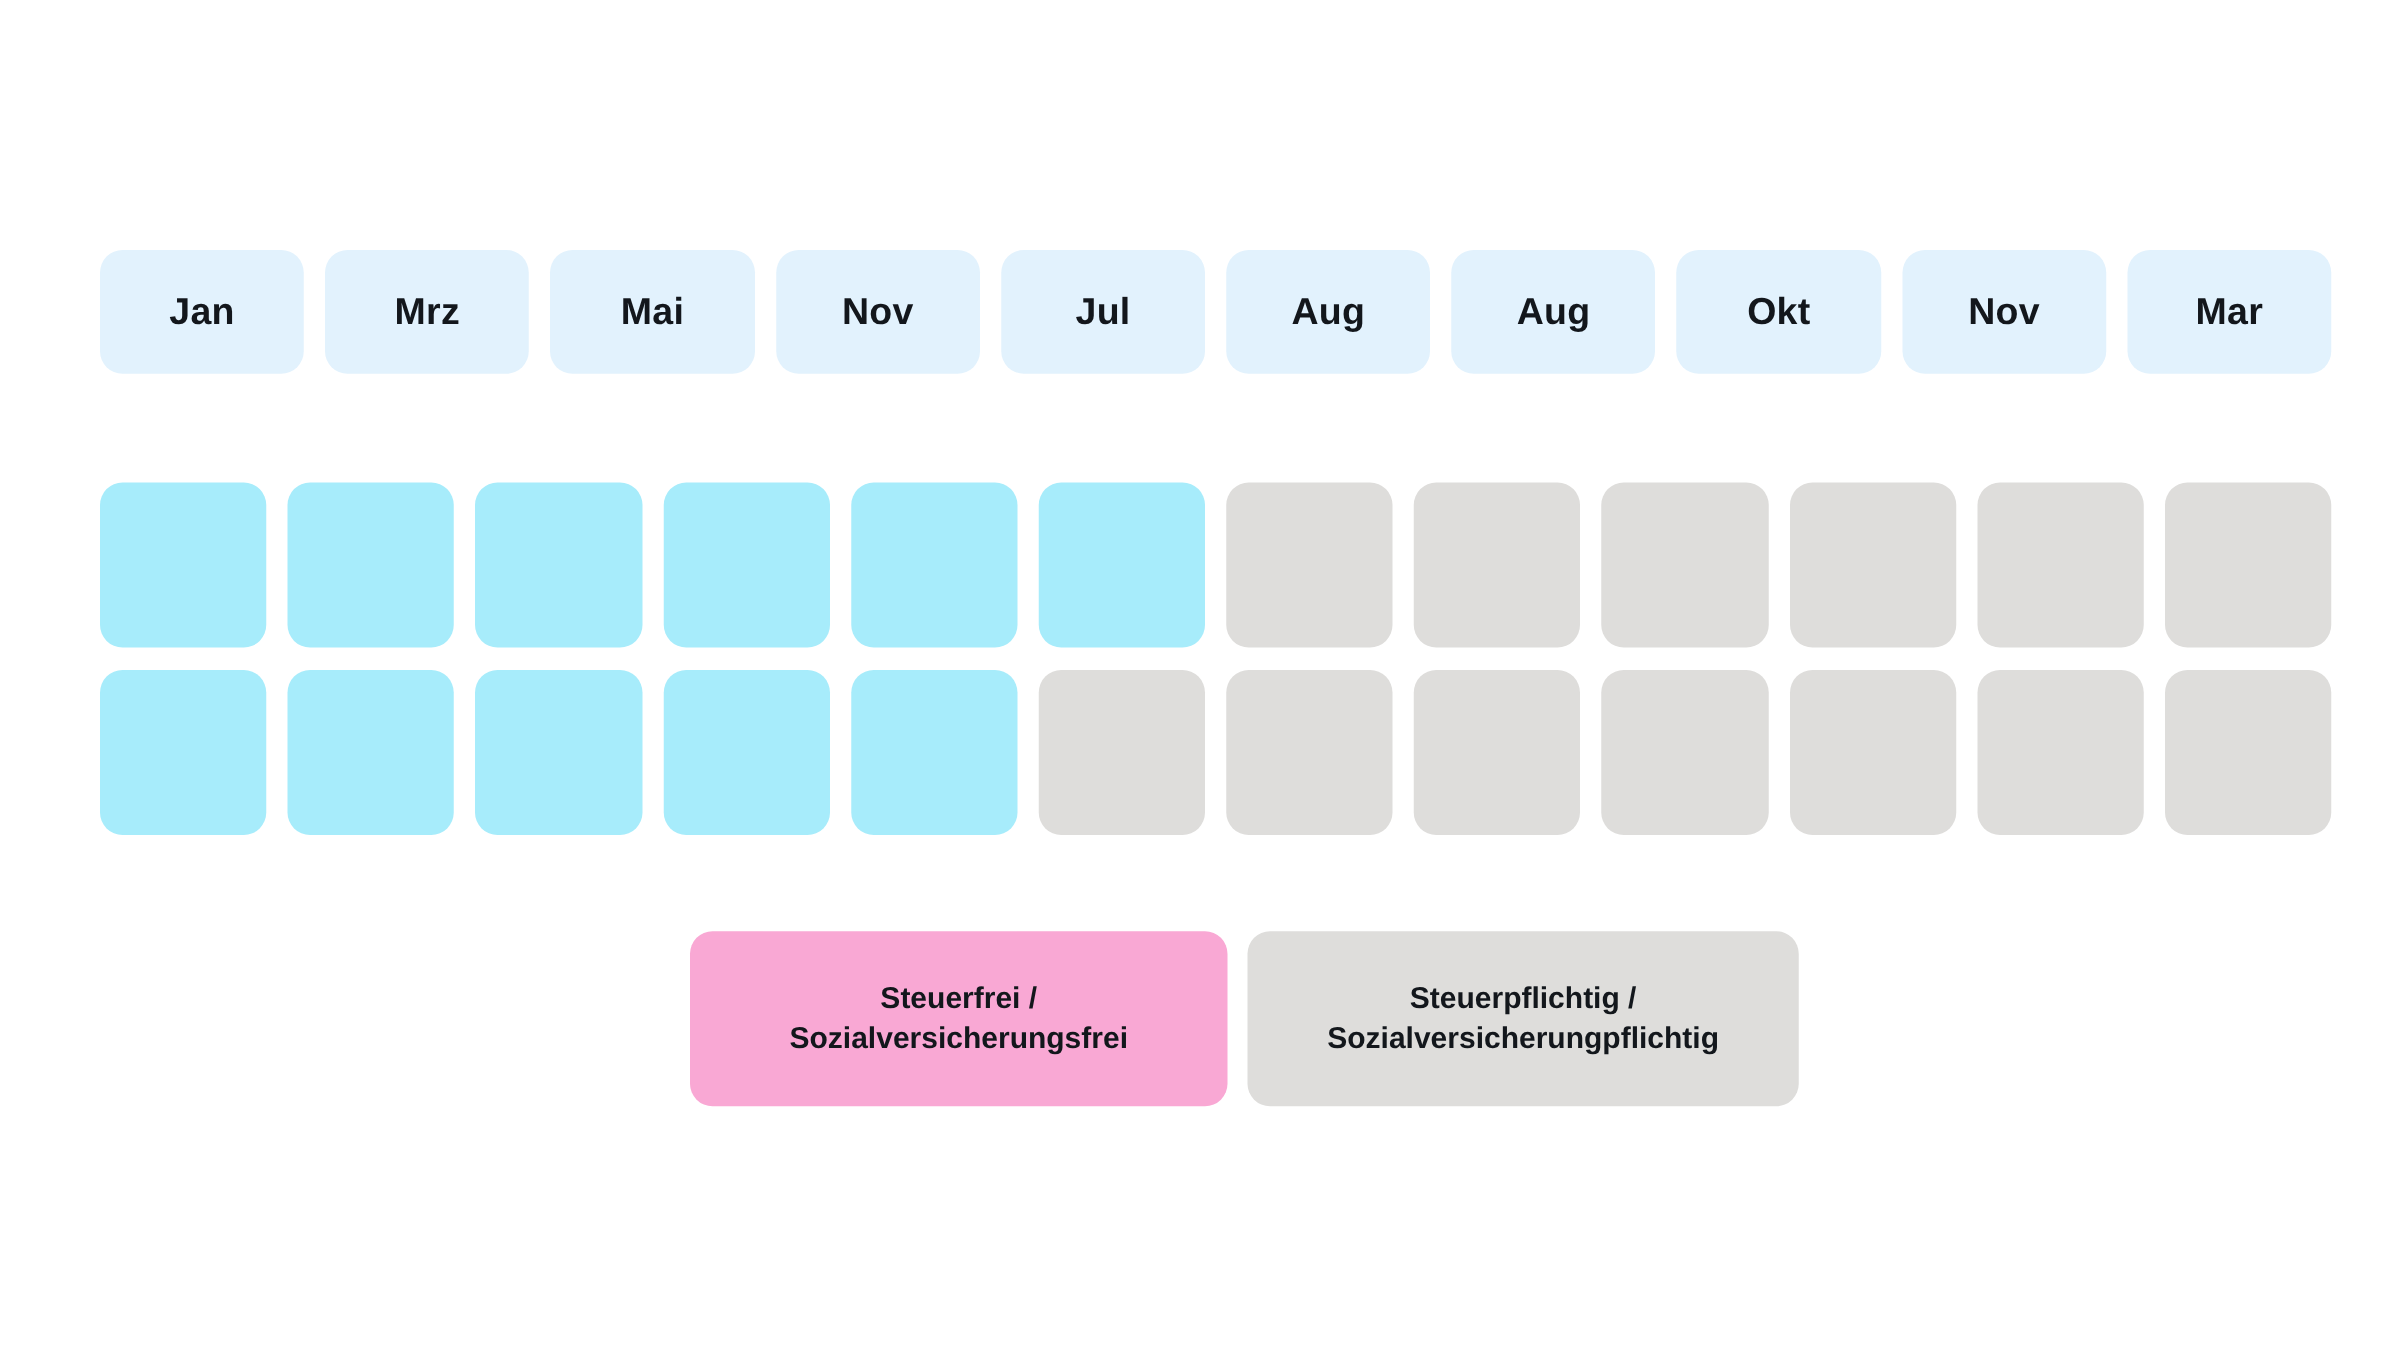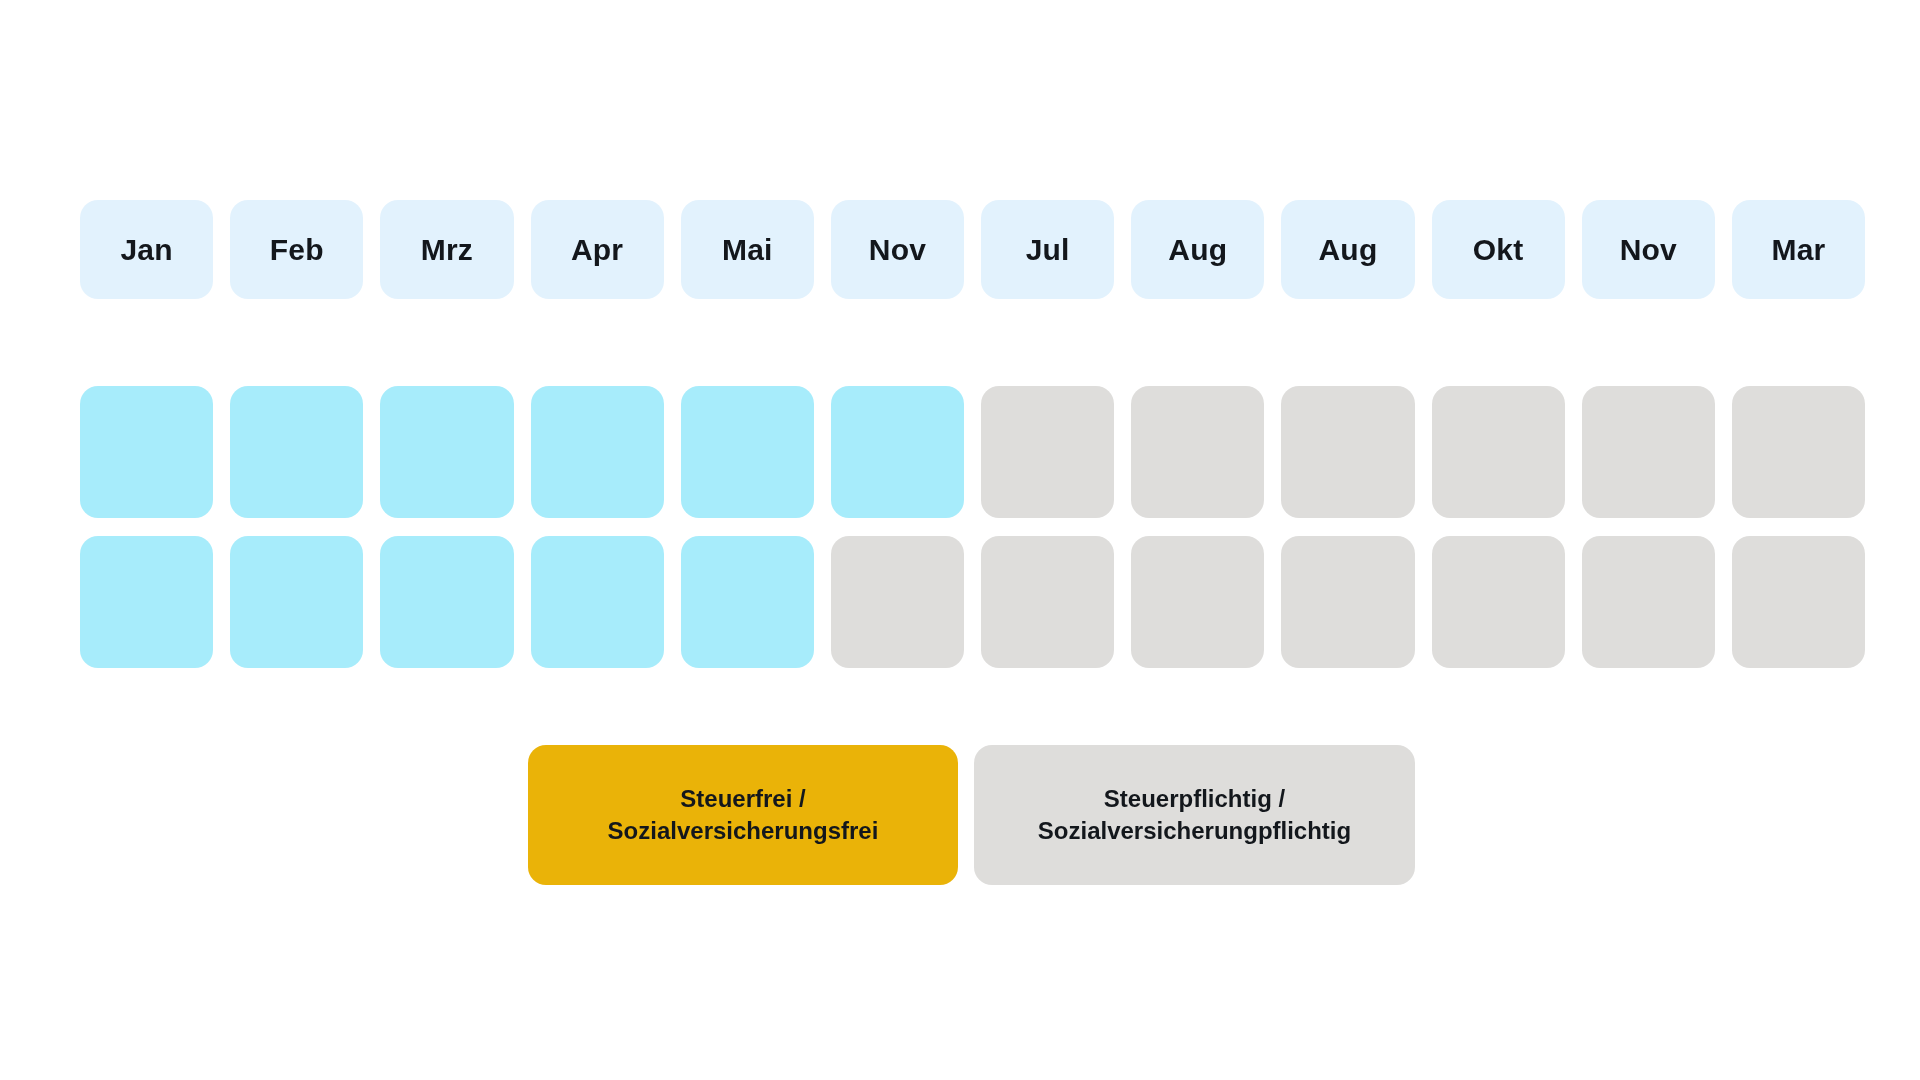--- a/index.html
+++ b/index.html
@@ -85,21 +85,22 @@
     font-size: 24px;
     font-weight: bold;
     line-height: 1.32;
     color: #13171c;
     padding: 0 18px;
     box-sizing: border-box;
   }
 
   .legend-item.free {
     width: 430px;
-    background: #eab308;
+    background: #f9a8d4;
+    margin-left: 24px;
   }
 
   .legend-item.liable {
     width: 441px;
     background: #dedddb;
   }
 
   .legend-label {
     white-space: pre-line;
   }
@@ -109,27 +110,21 @@
 
 <div id="board">
 
   <div class="grid-wrap">
 
     <div class="row month-row">
       <div class="month-cell">
           <span>Jan</span>
         </div>
       <div class="month-cell">
-          <span>Feb</span>
-        </div>
-      <div class="month-cell">
           <span>Mrz</span>
-        </div>
-      <div class="month-cell">
-          <span>Apr</span>
         </div>
       <div class="month-cell">
           <span>Mai</span>
         </div>
       <div class="month-cell">
           <span>Nov</span>
         </div>
       <div class="month-cell">
           <span>Jul</span>
         </div>

